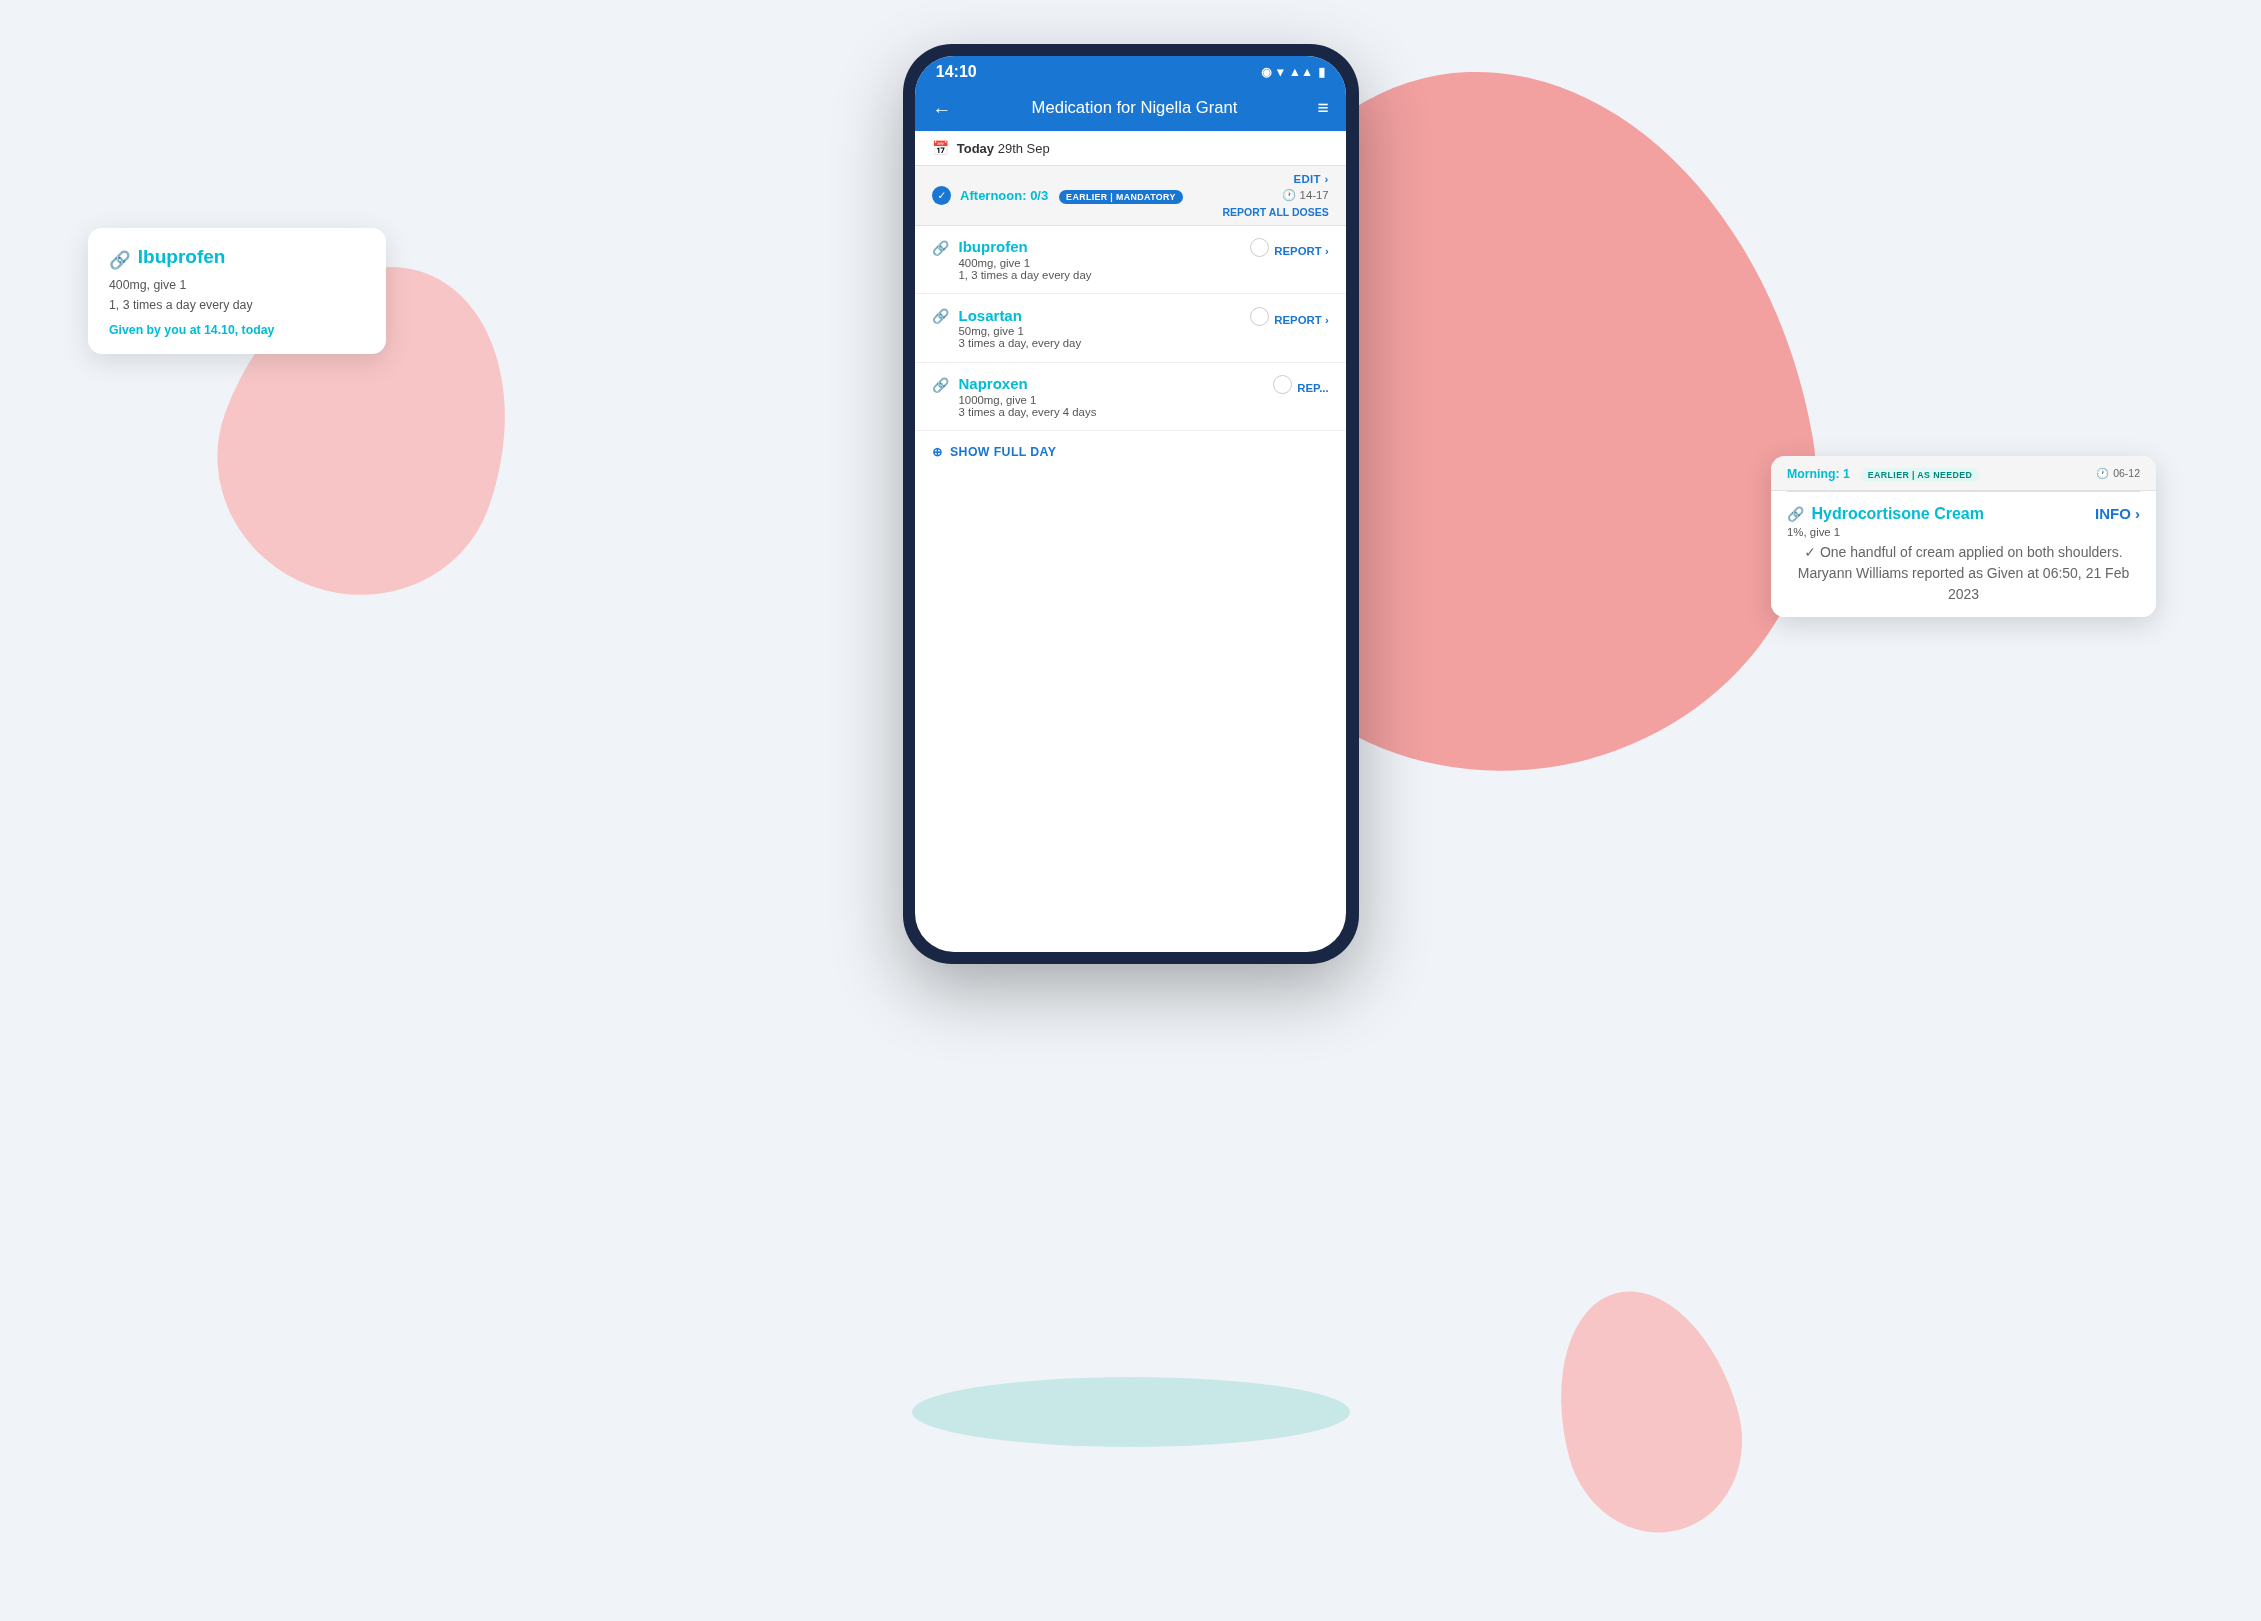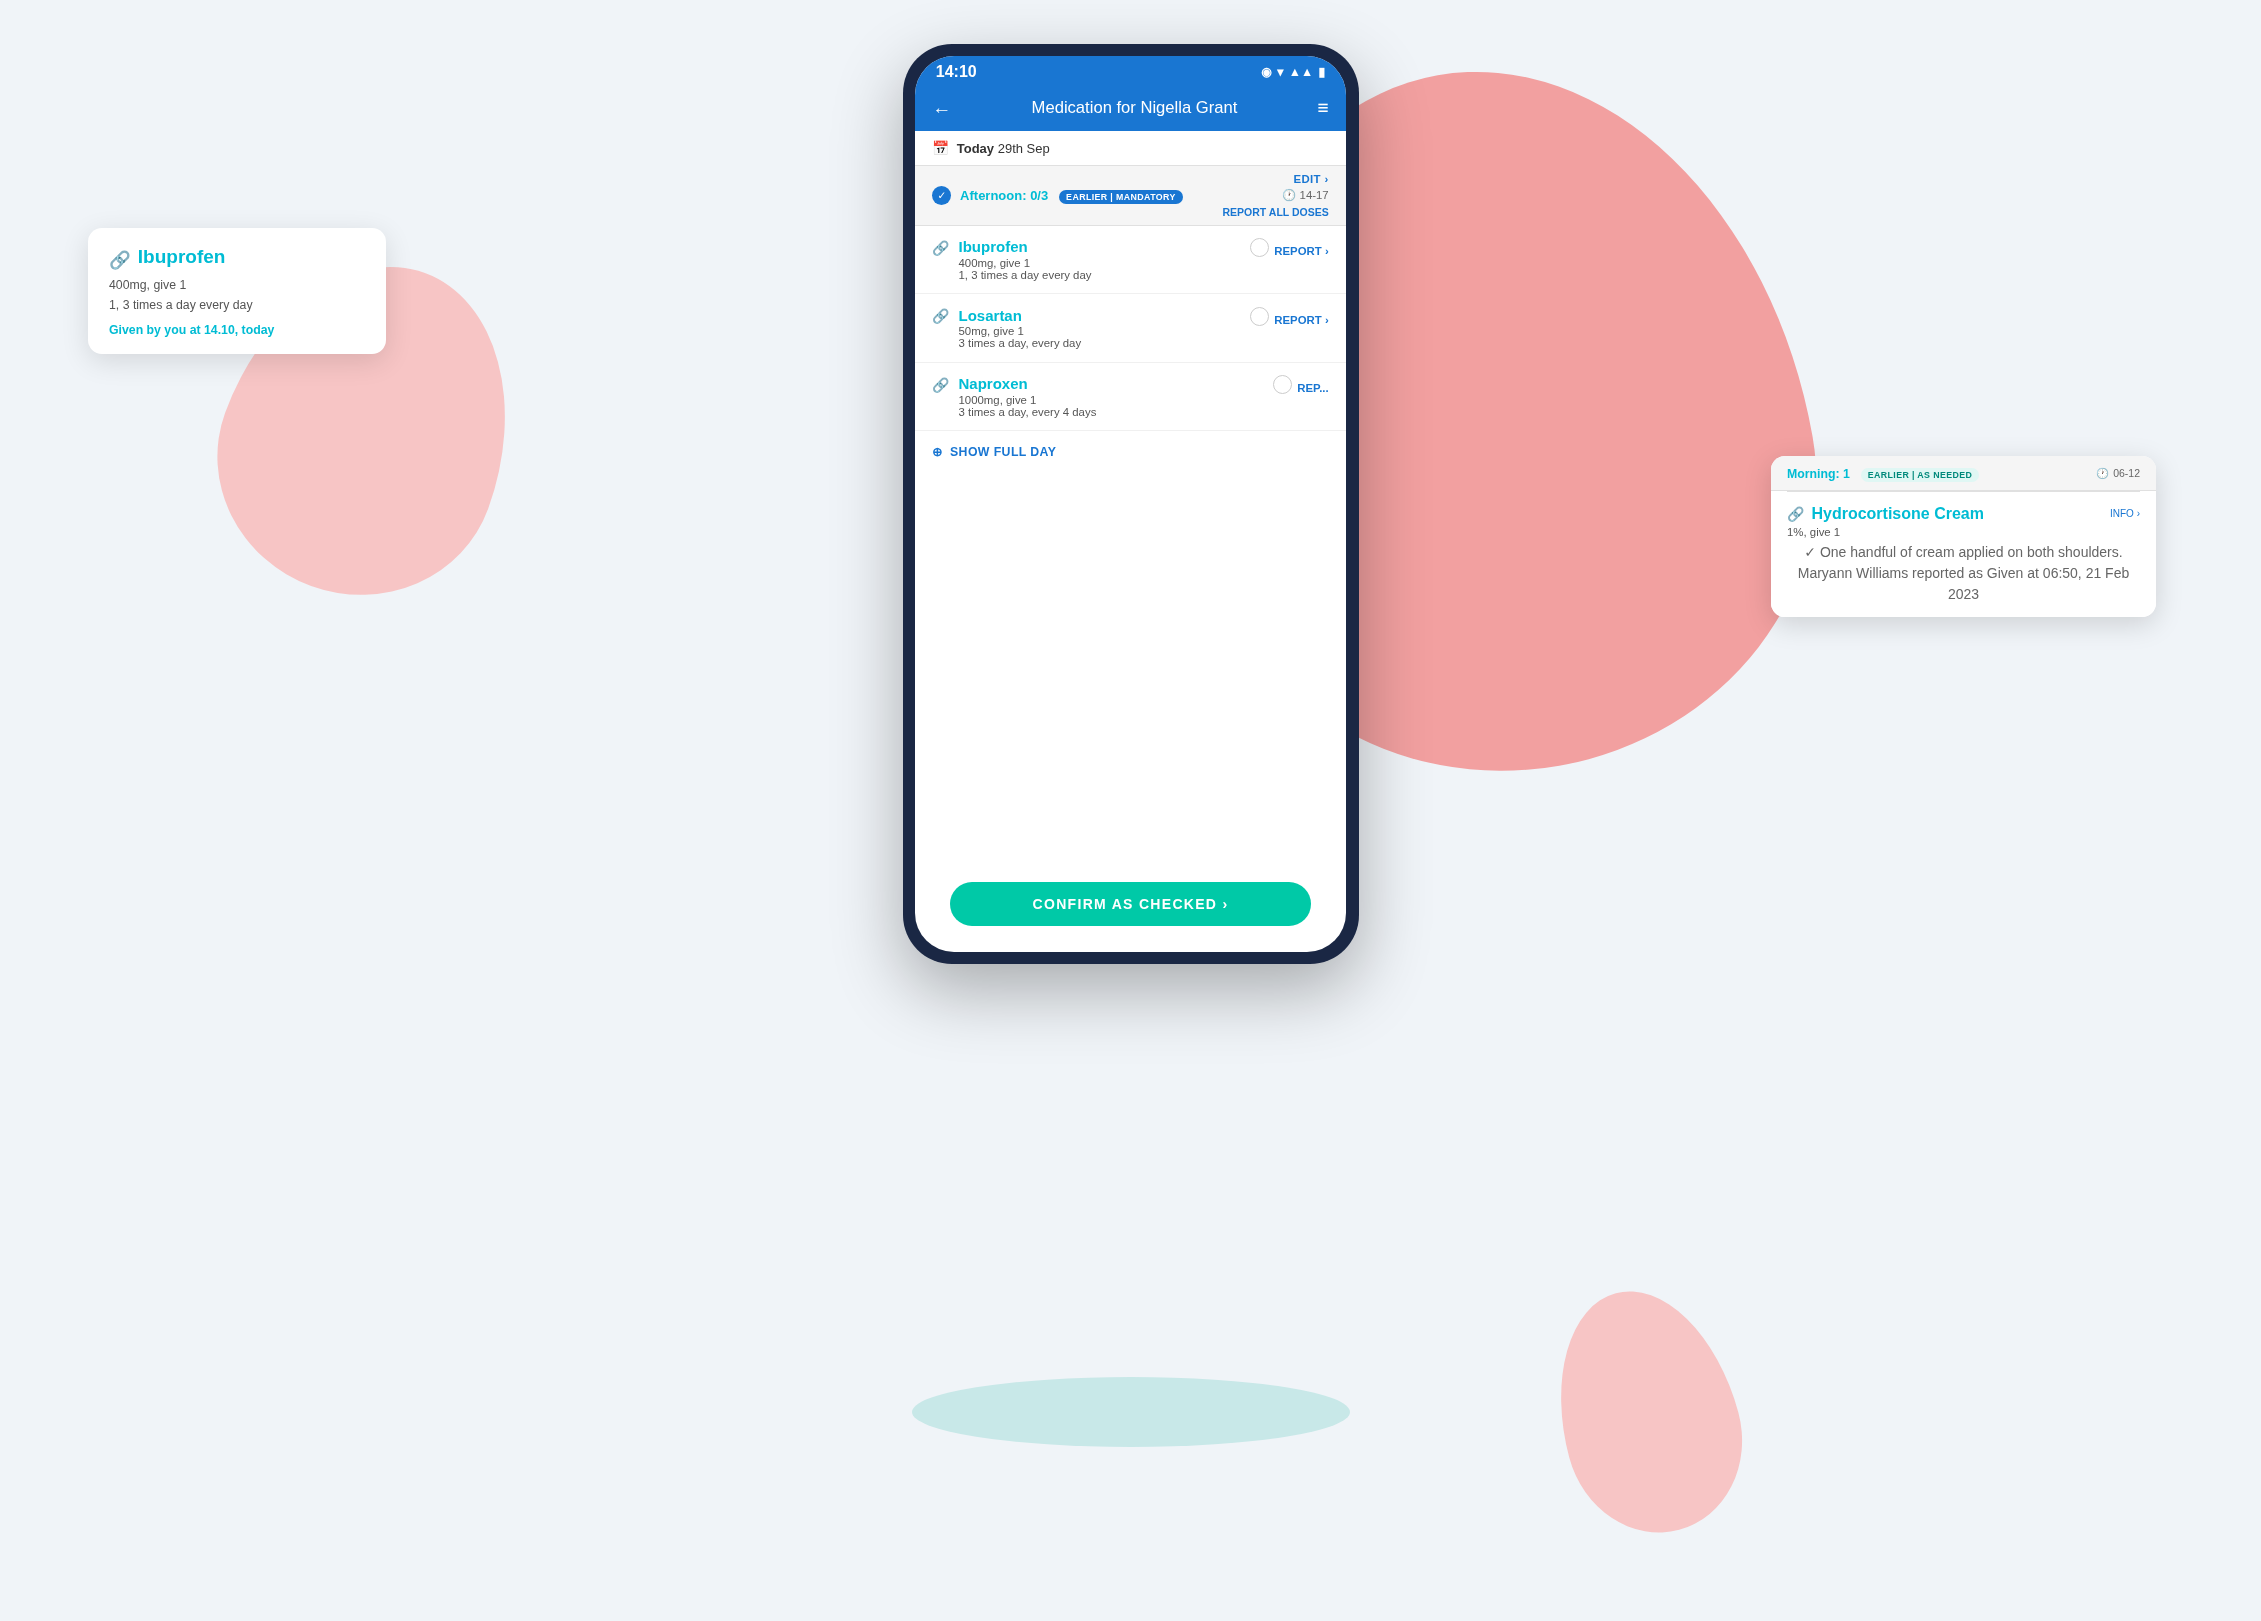--- a/index.html
+++ b/index.html
@@ -390,23 +390,23 @@
       display: flex;
       align-items: center;
       gap: 7px;
     }
     .card-med-name {
       font-size: 16px;
       font-weight: 700;
       color: #00bcd4;
     }
     .card-med-info-link {
-      font-size: 10px;
+      font-size: 15px;
       color: #1976d2;
-      font-weight: 400;
+      font-weight: 700;
     }
     .card-med-dosage {
       font-size: 11.4px;
       color: #555;
       margin-top: 3.5px;
     }
     .card-med-note {
       font-size: 14px;
       color: #666;
       margin-top: 4px;
@@ -547,23 +547,20 @@
         </div>
       </div>
 
       <div class="show-full-day">
         <span>⊕</span>
         <span>SHOW FULL DAY</span>
       </div>
 
       <div style="flex:1;"></div>
 
-      <div class="confirm-button-area">
-        <button class="confirm-button">CONFIRM AS CHECKED ›</button>
-      </div>
 
     </div>
   </div>
 </div>
 
 <div class="floating-card-right" style="position: absolute; right: 105px; top: 456px; z-index: 20;">
 
   <div class="card-section-header">
     <div>
       <span class="card-section-title">Morning: 1</span>

